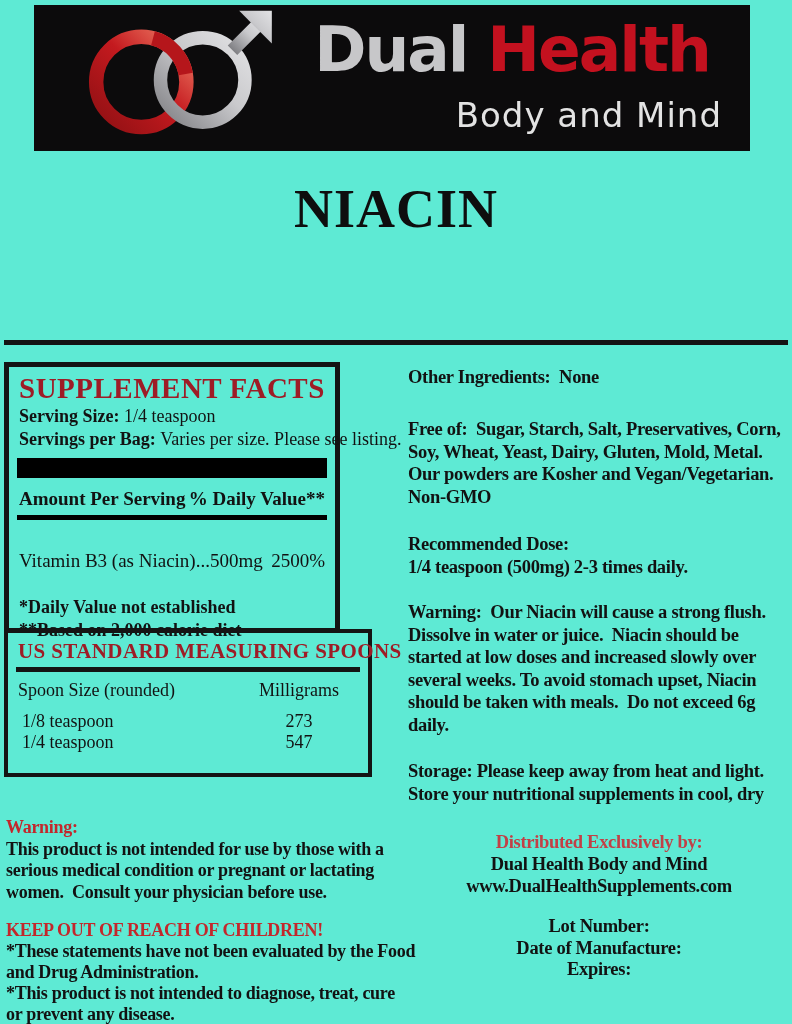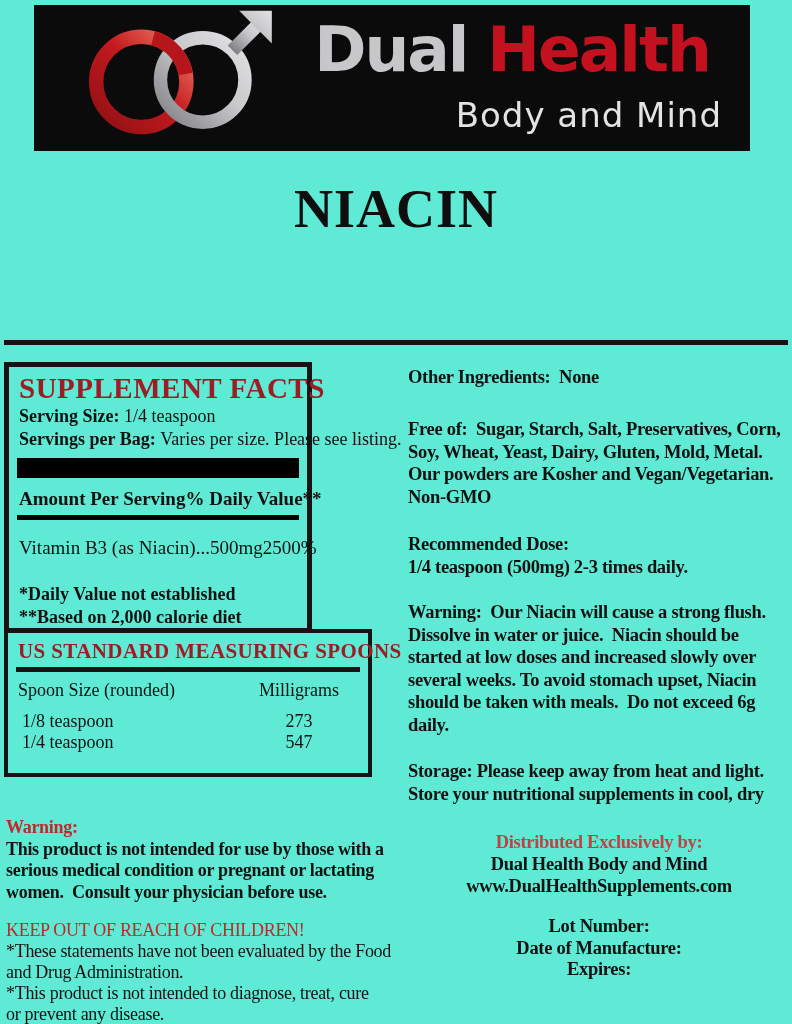--- a/index.html
+++ b/index.html
@@ -55,39 +55,39 @@
   
   .pre  { white-space: pre; }
   .red-dark   { color: #9e1c26; }
   .red-warn   { color: #c3272b; }
   .red-dist   { color: #c24046; }
   .lines div  { white-space: pre; }
 
   
   .facts-box {
     position: absolute; left: 4px; top: 362px;
-    width: 308px; height: 271px;
+    width: 336px; height: 271px;
     border: 5px solid #141414;
     padding: 5px 10px 0 10px;
   }
   .facts-title {
     font-size: 29px; font-weight: bold; letter-spacing: 0.5px;
     white-space: pre;
   }
   .facts-line { font-size: 18px; line-height: 23px; white-space: pre; }
   .facts-line .lbl { font-weight: bold; }
   .facts-bar  { height: 20px; background: #000; margin: 7px -2px 10px -2px; }
   .facts-head-row {
     display: flex; justify-content: space-between;
     font-size: 19px; font-weight: bold; white-space: pre;
   }
   .facts-head-rule { height: 5px; background: #000; margin: 5px -2px 0 -2px; }
   .nutrient-row {
     display: flex; justify-content: space-between;
-    font-size: 19px; margin-top: 17px; white-space: pre;
+    font-size: 19px; margin-top: 30px; white-space: pre;
   }
   .facts-footnotes {
     margin-top: 24px; font-size: 18px; font-weight: bold; line-height: 23px;
   }
 
   
   .spoons-box {
     position: absolute; left: 4px; top: 629px;
     width: 368px; height: 148px;
     border: 4px solid #141414;
@@ -104,21 +104,21 @@
   .spoon-row { line-height: 21px; padding-left: 4px; }
 
   
   .warning-section {
     position: absolute; left: 6px; top: 817px; width: 400px;
     font-size: 18px; font-weight: bold; line-height: 21.5px; letter-spacing: -0.3px;
   }
   .warning-label { font-size: 18px; }
   .keep-out-section {
     position: absolute; left: 6px; top: 920px; width: 400px;
-    font-size: 18px; font-weight: normal; line-height: 21px; letter-spacing: -0.3px;
+    font-size: 18px; font-weight: bold; line-height: 21px; letter-spacing: -0.3px;
   }
 
   
   .rcol-block {
     position: absolute; left: 408px; width: 382px;
     font-size: 18.5px; font-weight: bold; line-height: 22.5px; letter-spacing: -0.3px;
   }
   .other-ingredients { top: 366px; }
   .free-of           { top: 418px; }
   .recommended-dose  { top: 533px; }

